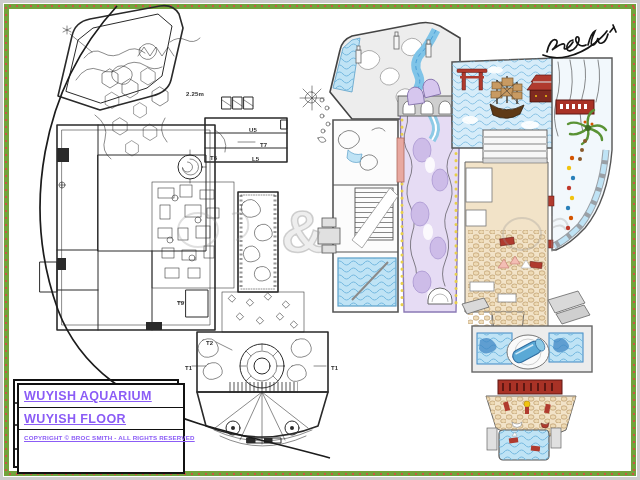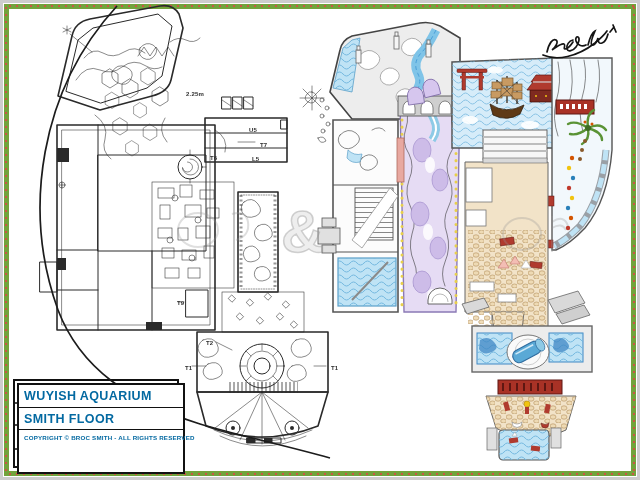--- a/index.html
+++ b/index.html
@@ -16,21 +16,21 @@
   svg.art{position:absolute;left:0;top:0;}
   
   .ln{stroke:var(--ink);fill:none;stroke-width:1;stroke-linecap:round;stroke-linejoin:round;}
   .ln2{stroke:var(--ink);fill:none;stroke-width:1.6;stroke-linecap:round;stroke-linejoin:round;}
   .thin{stroke:var(--ink);fill:none;stroke-width:.55;stroke-linecap:round;}
   .blk{fill:var(--ink);stroke:none;}
   .ghost{stroke:rgba(150,150,150,.30);fill:none;stroke-width:2;}
   
   .titleblock{position:absolute;left:14px;top:380px;width:164px;height:87px;background:#fff;border:2px solid #111;z-index:3;}
   .tb-row{box-sizing:border-box;padding:0 5px;display:flex;align-items:center;border-bottom:1.5px solid #111;
-          font-weight:700;font-size:12.5px;letter-spacing:.4px;color:#0369a1;white-space:nowrap;transform-origin:left center;}
+          font-weight:700;font-size:12.5px;letter-spacing:.4px;color:#8b5cf6;white-space:nowrap;transform-origin:left center;text-decoration:underline;}
   .tb-r1{height:23px;} .tb-r2{height:22px;} .tb-r3{height:23px;}
   .tb-copy{height:15px;border-bottom:none;font-size:6.2px;letter-spacing:.2px;}
   
   .wm{position:absolute;left:278px;top:194px;z-index:2;font-size:60px;font-weight:700;
       color:rgba(160,160,160,.18);-webkit-text-stroke:1.5px rgba(150,150,150,.42);pointer-events:none;}
   
   .plabels{position:absolute;left:0;top:0;width:640px;height:480px;z-index:2;pointer-events:none;}
   .plabel{position:absolute;font-size:6px;font-weight:700;color:#2e2e2e;letter-spacing:.2px;line-height:1;}
 </style>
 </head>
@@ -491,16 +491,16 @@
       <span class="plabel" style="left: 207px; top: 152px;">T6</span>
       <span class="plabel" style="left: 249px; top: 153px;">L5</span>
       <span class="plabel" style="left: 174px; top: 297px;">T9</span>
       <span class="plabel" style="left: 203px; top: 337px;">T2</span>
       <span class="plabel" style="left: 182px; top: 362px;">T1</span>
       <span class="plabel" style="left: 328px; top: 362px;">T1</span>
     </div>
 
   <div class="titleblock">
     <div class="tb-row tb-r1">WUYISH AQUARIUM</div>
-    <div class="tb-row tb-r2">SMITH FLOOR</div>
+    <div class="tb-row tb-r2">WUYISH FLOOR</div>
     <div class="tb-row tb-copy">COPYRIGHT © BROC SMITH - ALL RIGHTS RESERVED</div>
   </div>
 </div>
 
 </body></html>

